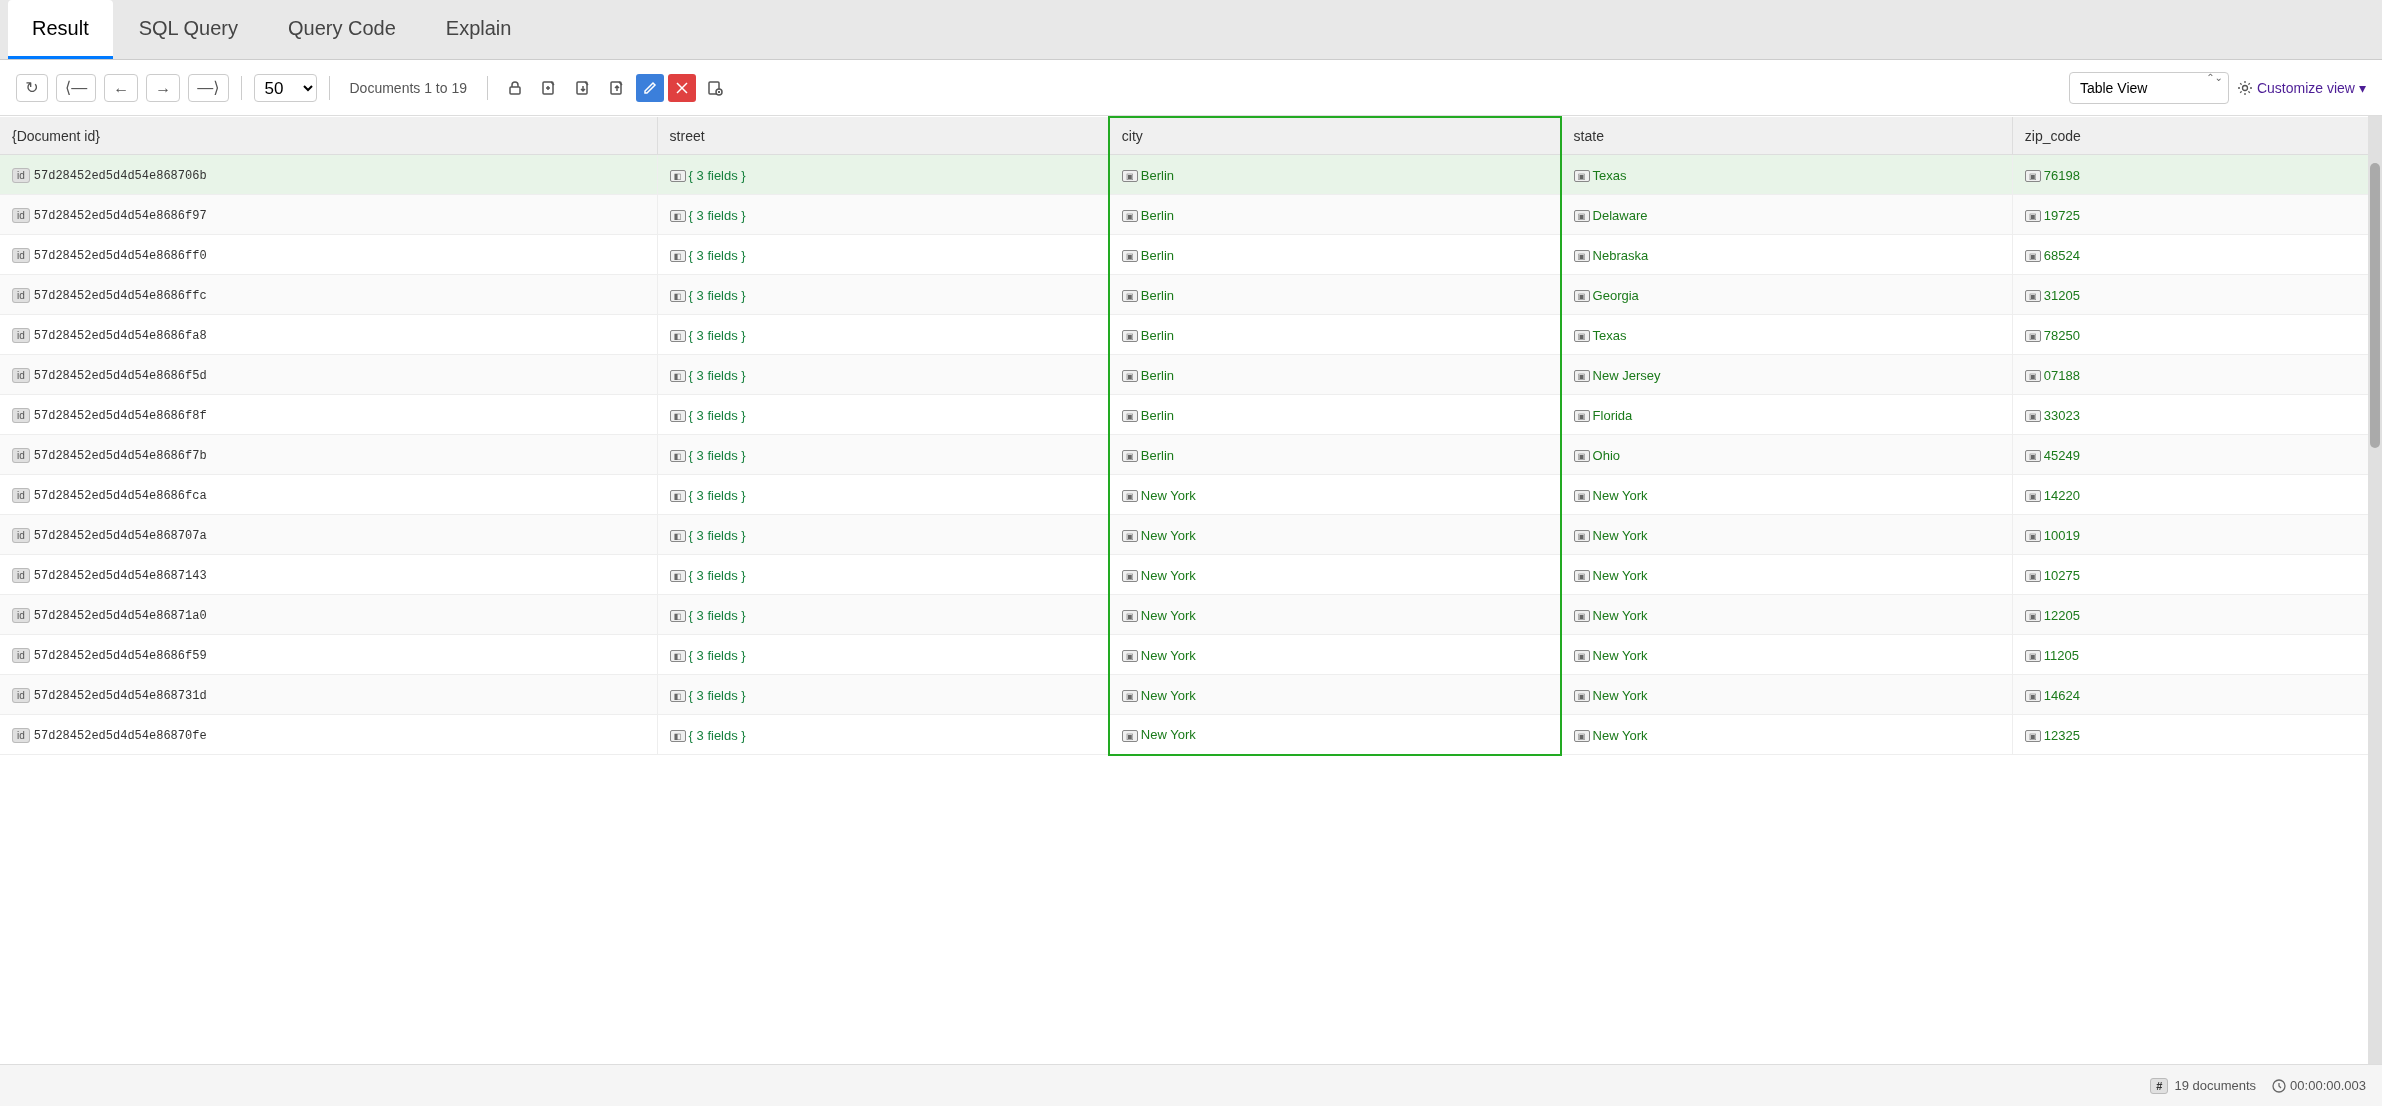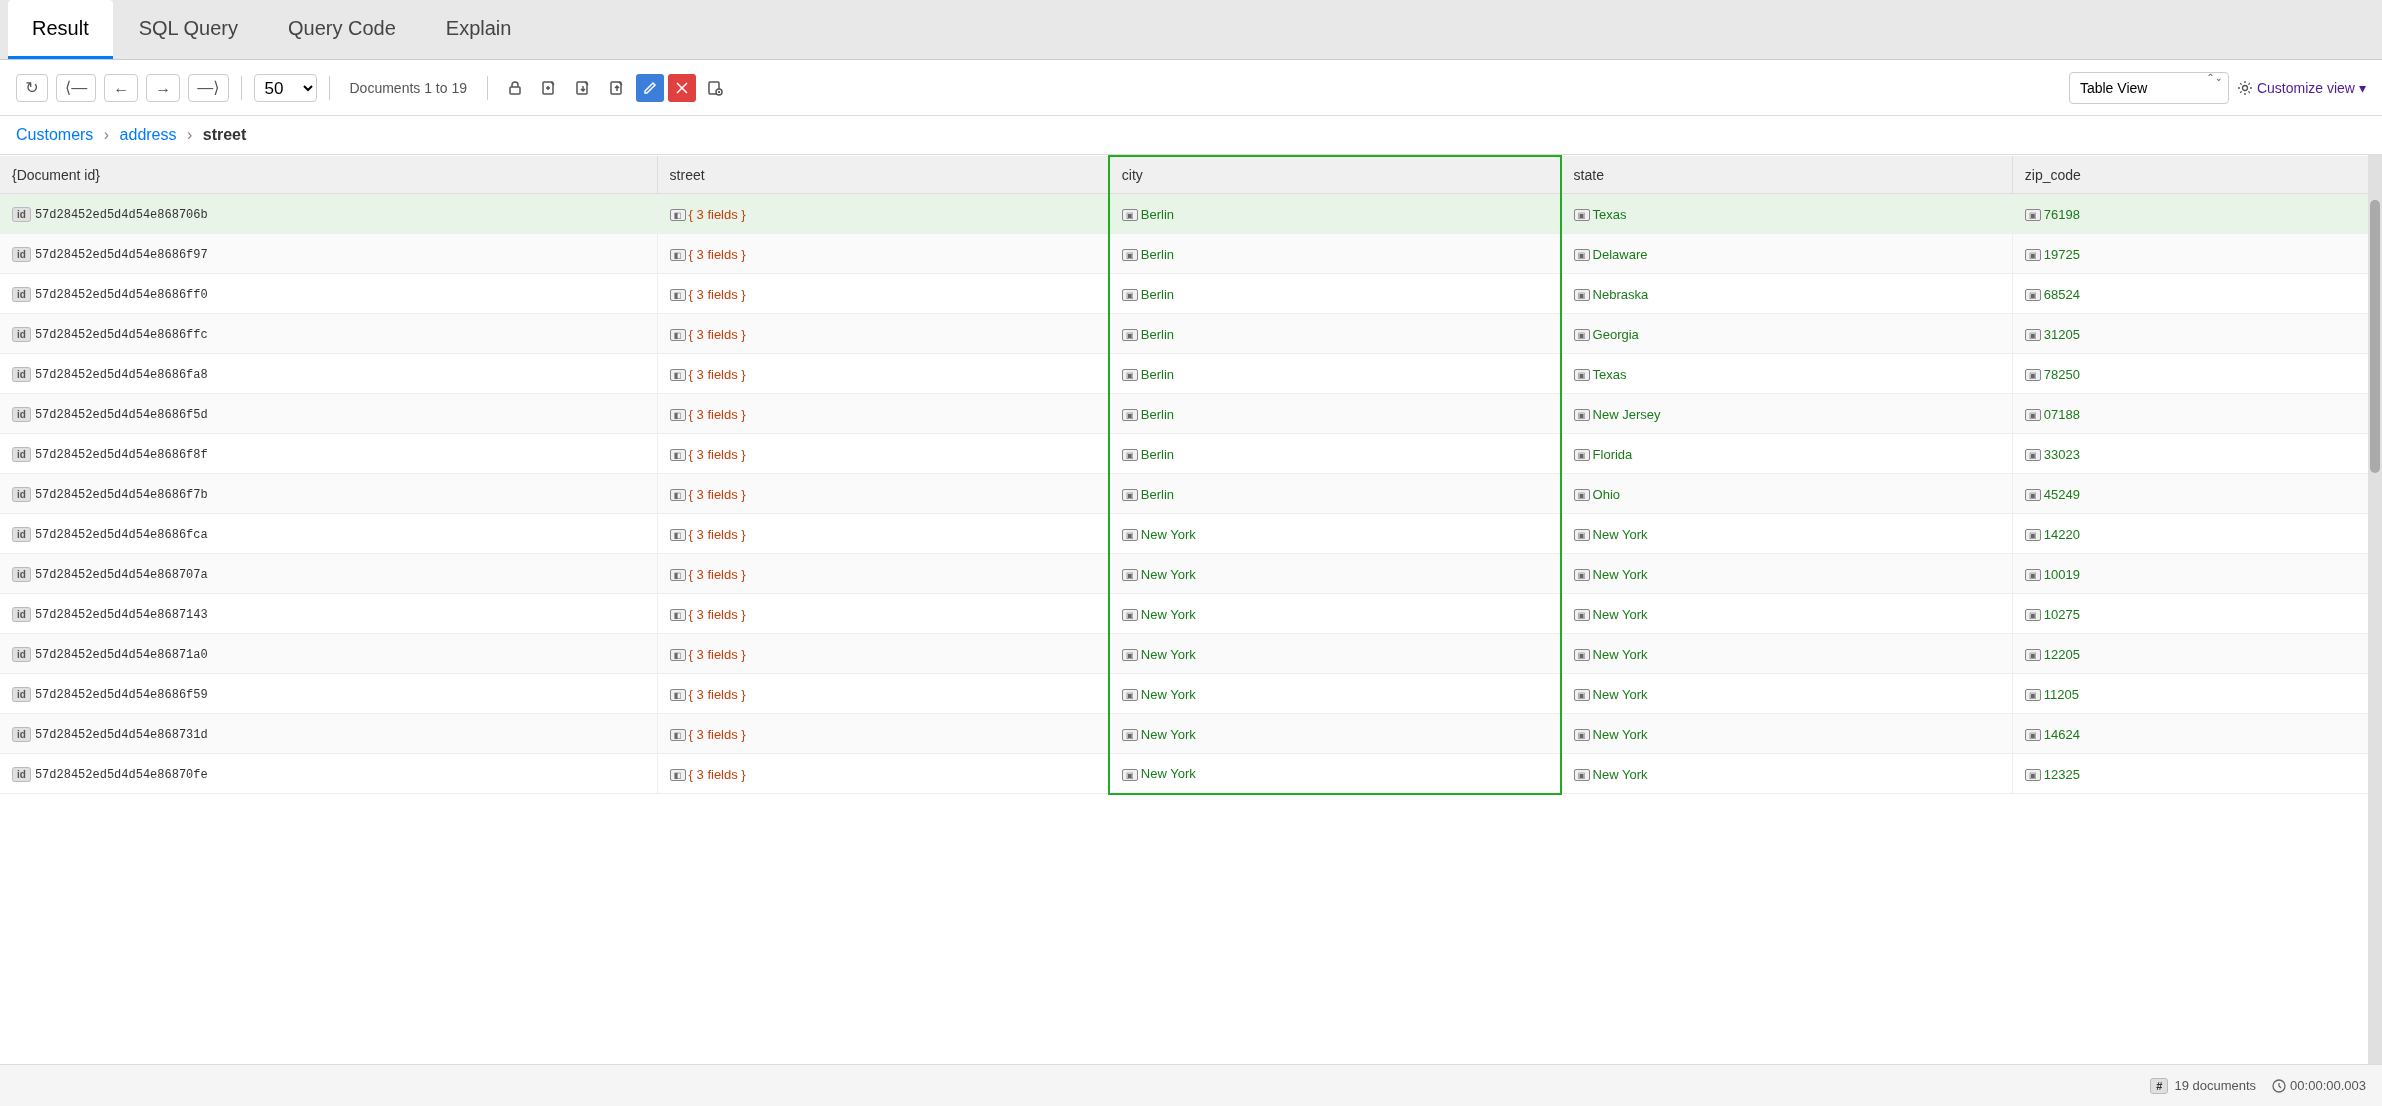--- a/index.html
+++ b/index.html
@@ -40,22 +40,22 @@
     thead tr { background: #f0f0f0; border-bottom: 1px solid #ddd; }
     th { padding: 10px 12px; text-align: left; font-weight: 500; color: #333; border-right: 1px solid #ddd; font-size: 14px; white-space: nowrap; cursor: pointer; user-select: none; }
     th:last-child { border-right: none; }
     td { padding: 8px 12px; border-bottom: 1px solid #eee; border-right: 1px solid #eee; white-space: nowrap; vertical-align: middle; height: 40px; }
     td:last-child { border-right: none; }
     tr:nth-child(even) { background: #fafafa; }
     tr.selected-row { background: #d6eaff !important; }
     tr:first-child td { background: #e8f4e8; }
 
     .cell-id { font-family: 'Courier New', monospace; font-size: 12px; color: #333; }
-    .id-badge { background: #e0e0e0; border: 1px solid #bbb; border-radius: 3px; padding: 1px 4px; font-size: 10px; font-weight: bold; margin-right: 4px; color: #555; }
-    .fields-badge { color: #c2410c; font-size: 13px; }
+    .id-badge { background: #e0e0e0; border: 1px solid #bbb; border-radius: 3px; padding: 1px 4px; font-size: 10px; font-weight: normal; margin-right: 4px; color: #555; }
+    .fields-badge { color: #15803d; font-size: 13px; }
     .value-cell { color: #1a7a1a; font-size: 13px; }
     .value-icon { display: inline-block; width: 16px; height: 12px; border: 1px solid #888; border-radius: 2px; margin-right: 3px; vertical-align: middle; background: #f0f0f0; font-size: 8px; text-align: center; line-height: 12px; color: #666; }
 
     
     .col-id { width: 320px; }
     .col-street { width: 220px; }
     .col-city { width: 220px; }
     .col-state { width: 220px; }
     .col-zip { width: 180px; }
 
@@ -158,27 +158,20 @@
     <button class="customize-btn">
       <svg width="16" height="16" viewBox="0 0 16 16" fill="none" stroke="#555" stroke-width="1.3">
         <circle cx="8" cy="8" r="2.5"></circle>
         <path d="M8 1v2M8 13v2M1 8h2M13 8h2M3.2 3.2l1.4 1.4M11.4 11.4l1.4 1.4M3.2 12.8l1.4-1.4M11.4 4.6l1.4-1.4"></path>
       </svg>
       <span>Customize view</span>
       <span>▾</span>
     </button>
   </div>
 
-  <div class="breadcrumb-bar">
-    <span class="breadcrumb-item">Customers</span>
-    <span class="breadcrumb-sep">›</span>
-    <span class="breadcrumb-item">address</span>
-    <span class="breadcrumb-sep">›</span>
-    <span class="breadcrumb-current">street</span>
-  </div>
 
   <div class="table-container">
     <table>
       <thead>
         <tr>
           <th class="col-id">{Document id}</th>
           <th class="col-street">street</th>
           <th class="col-city city-header-highlight">city</th>
           <th class="col-state">state</th>
           <th class="col-zip">zip_code</th>

